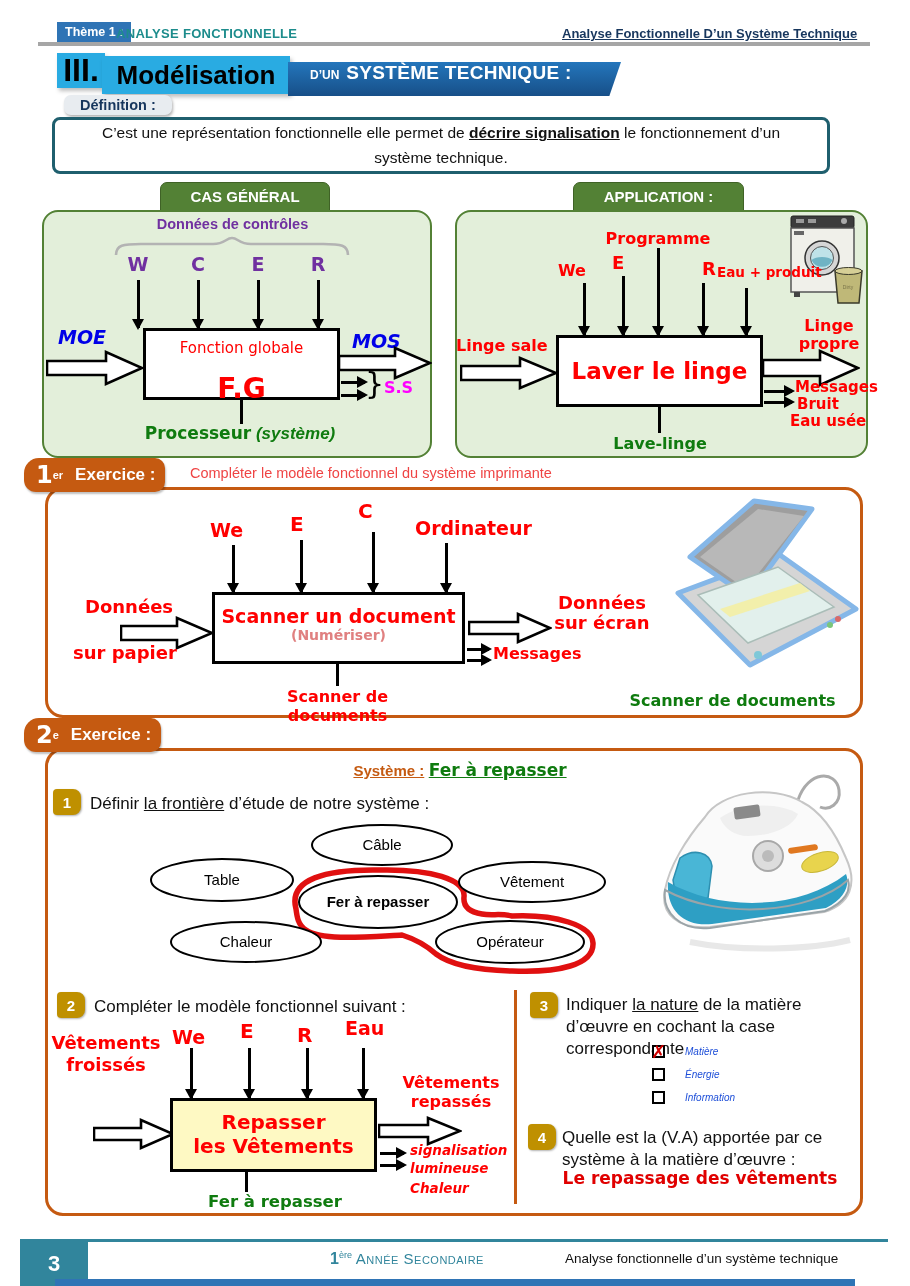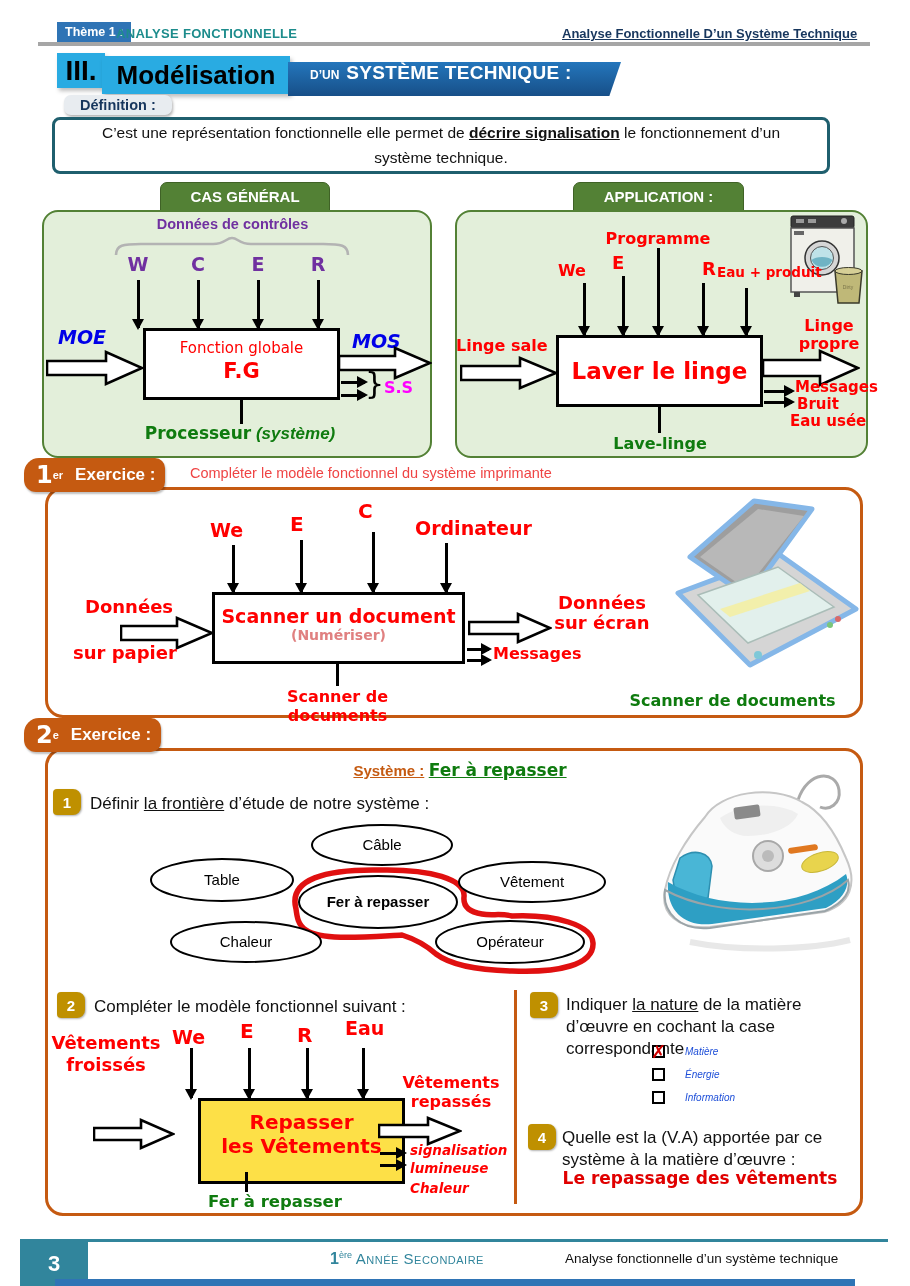--- a/index.html
+++ b/index.html
@@ -71,21 +71,21 @@
 </head>
 <body>
 
 <div class="page">
 
   <div class="abs theme-badge" style="left:57px; top:22px;">Thème 1 :</div>
   <div class="abs theme-title" style="left:116px; top:26px;">ANALYSE FONCTIONNELLE</div>
   <div class="abs right-title" style="left:562px; top:26px;">Analyse Fonctionnelle D’un Système Technique</div>
   <div class="abs gray-rule" style="left:38px; top:42px; width:832px; height:4px;"></div>
 
-  <div class="abs blue-box" style="left:57px; top:53px; width:48px; height:35px; font-size:28px;">III.</div>
+  <div class="abs blue-box" style="left:57px; top:53px; width:48px; height:35px; font-size:32px;">III.</div>
   <div class="abs blue-box" style="left:102px; top:56px; width:188px; height:38px; font-size:26px;">Modélisation</div>
   <div class="abs banner" style="left:288px; top:62px; width:333px; height:34px;">
     <span class="sm">D’UN</span>
     <span class="lg">SYSTÈME TECHNIQUE :</span>
   </div>
 
   <div class="abs def-label" style="left:64px; top:95px;">Définition :</div>
   <div class="abs def-box" style="left:52px; top:117px; width:778px; height:57px;">
     <div class="def-text"><span>C’est une représentation fonctionnelle elle permet de </span><span class="b ul">décrire signalisation</span><span> le fonctionnement d’un système technique.</span></div>
   </div>
@@ -107,21 +107,21 @@
   <div class="varrow" style="left:257px; top:280px; height:48px;"></div>
   <div class="varrow" style="left:317px; top:280px; height:48px;"></div>
 
   <div class="abs bluelbl b i dj" style="left:58px; top:326px; font-size:19px;">MOE</div>
   <svg class="abs" style="left:46px; top:350px;" width="98" height="36" viewBox="0 0 98 36">
     <polygon points="1,11 60,11 60,2 96,18 60,34 60,25 1,25" fill="#fff" stroke="#000" stroke-width="2.6"></polygon>
   </svg>
 
   <div class="abs wbox ctr" style="left:143px; top:328px; width:197px; height:72px;">
     <div class="red dj b" style="margin-top:8px; font-size:15px; font-weight:normal;">Fonction globale</div>
-    <div class="red dj b" style="font-size:21px; margin-top:2px;">F.G</div>
+    <div class="red dj b" style="font-size:28px; margin-top:15px;">F.G</div>
   </div>
 
   <div class="abs bluelbl b i dj" style="left:352px; top:330px; font-size:19px;">MOS</div>
   <svg class="abs" style="left:338px; top:346px;" width="94" height="34" viewBox="0 0 94 34">
     <polygon points="1,10 57,10 57,2 92,17 57,32 57,24 1,24" fill="#fff" stroke="#000" stroke-width="2.6"></polygon>
   </svg>
   <div class="harrow" style="left:341px; top:381px; width:24px;"></div>
   <div class="harrow" style="left:341px; top:394px; width:24px;"></div>
   <div class="abs dj" style="left:365px; top:366px; font-size:30px;">}</div>
   <div class="abs magenta b dj" style="left:384px; top:378px; font-size:16px;">S.S</div>
@@ -294,21 +294,21 @@
   <div class="varrow" style="left:190px; top:1048px; height:50px;"></div>
   <div class="varrow" style="left:248px; top:1048px; height:50px;"></div>
   <div class="varrow" style="left:306px; top:1048px; height:50px;"></div>
   <div class="varrow" style="left:362px; top:1048px; height:50px;"></div>
 
   <div class="abs red b dj ctr" style="left:36px; top:1032px; width:140px; font-size:18px; line-height:1.2;">Vêtements froissés</div>
   <svg class="abs" style="left:93px; top:1118px;" width="82" height="32" viewBox="0 0 82 32">
     <polygon points="1,10 48,10 48,2 80,16 48,30 48,22 1,22" fill="#fff" stroke="#000" stroke-width="2.6"></polygon>
   </svg>
 
-  <div class="abs ctr" style="left:170px; top:1098px; width:207px; height:86px; background:#fde047; border:3.5px solid #000;margin-left:28px;">
+  <div class="abs ctr" style="left:170px; top:1098px; width:207px; height:74px; background:#fef9c3; border:3.5px solid #000;">
     <div class="red b dj" style="margin-top:9px; font-size:20px;">Repasser</div>
     <div class="red b dj" style="font-size:20px;">les Vêtements</div>
   </div>
 
   <div class="abs red b dj ctr" style="left:396px; top:1073px; width:110px; font-size:16px; line-height:1.2;">Vêtements repassés</div>
   <svg class="abs" style="left:378px; top:1116px;" width="84" height="30" viewBox="0 0 84 30">
     <polygon points="1,9 50,9 50,2 82,15 50,28 50,21 1,21" fill="#fff" stroke="#000" stroke-width="2.6"></polygon>
   </svg>
   <div class="harrow" style="left:380px; top:1152px; width:24px;"></div>
   <div class="harrow" style="left:380px; top:1164px; width:24px;"></div>

